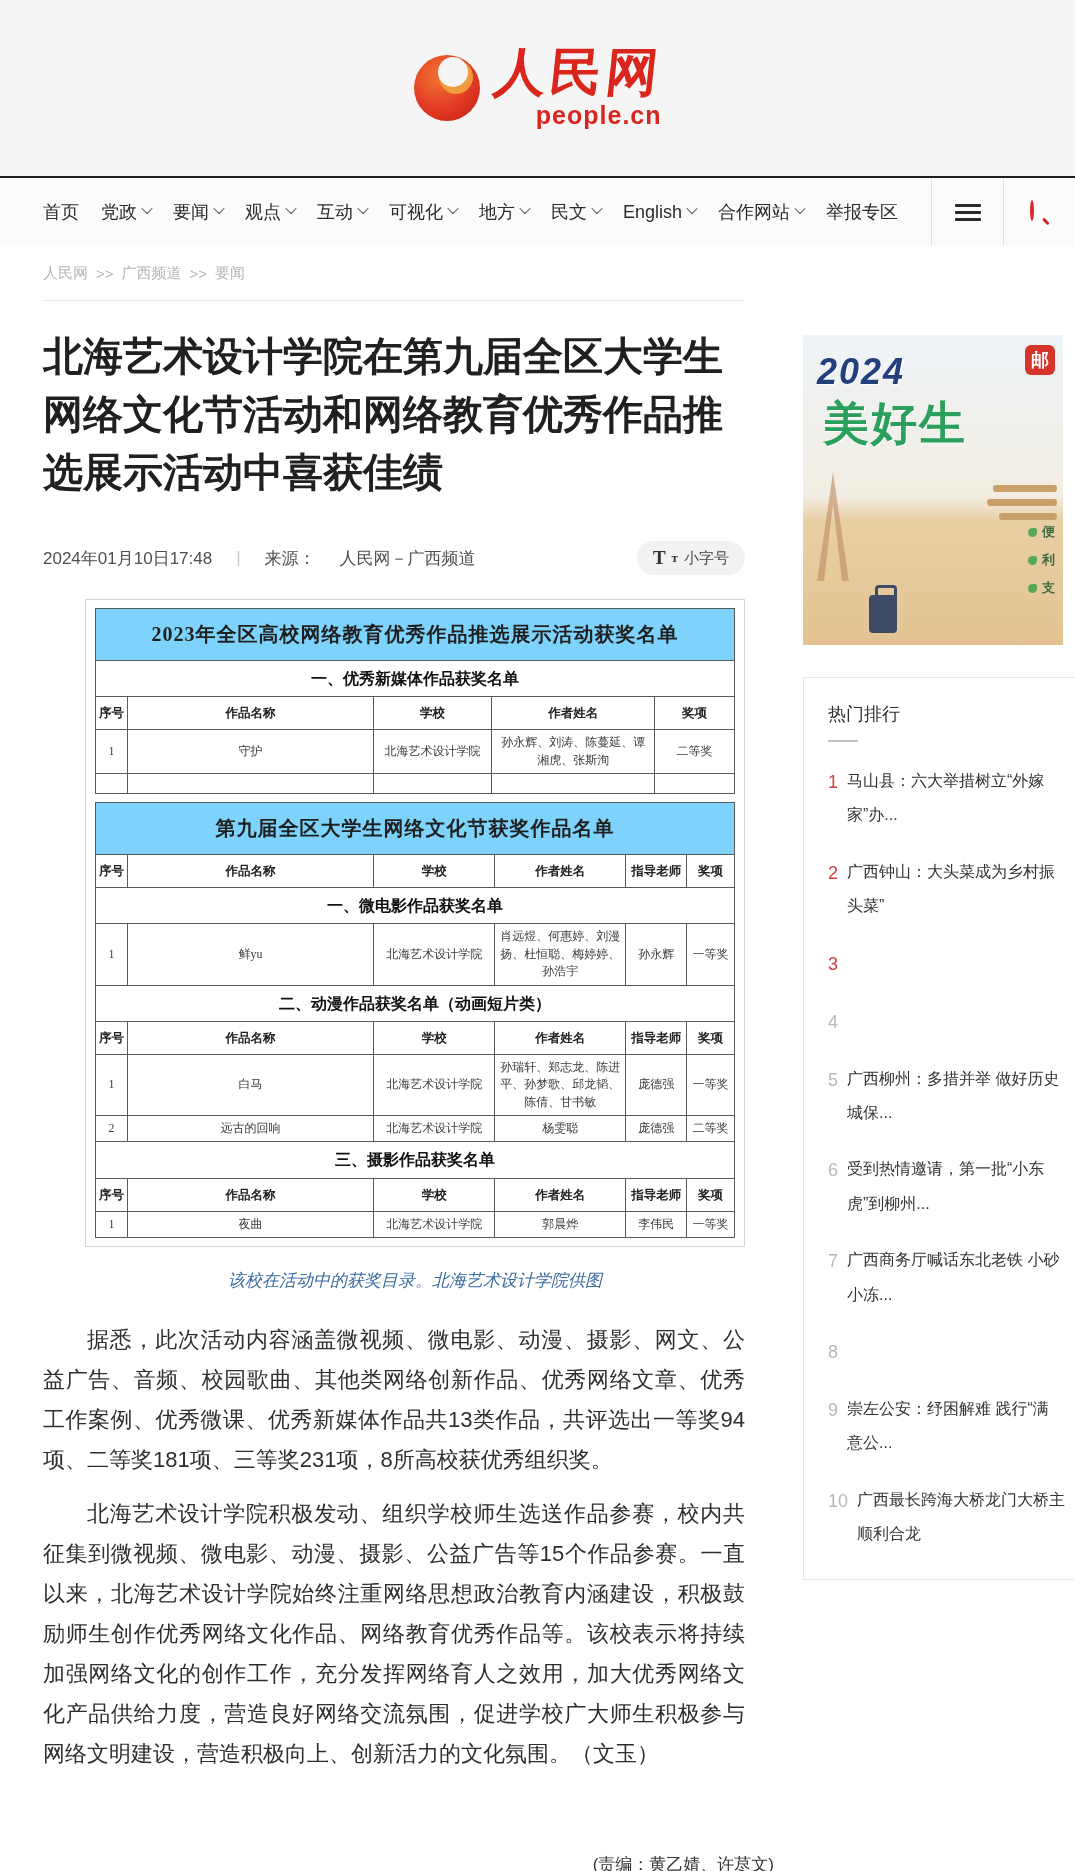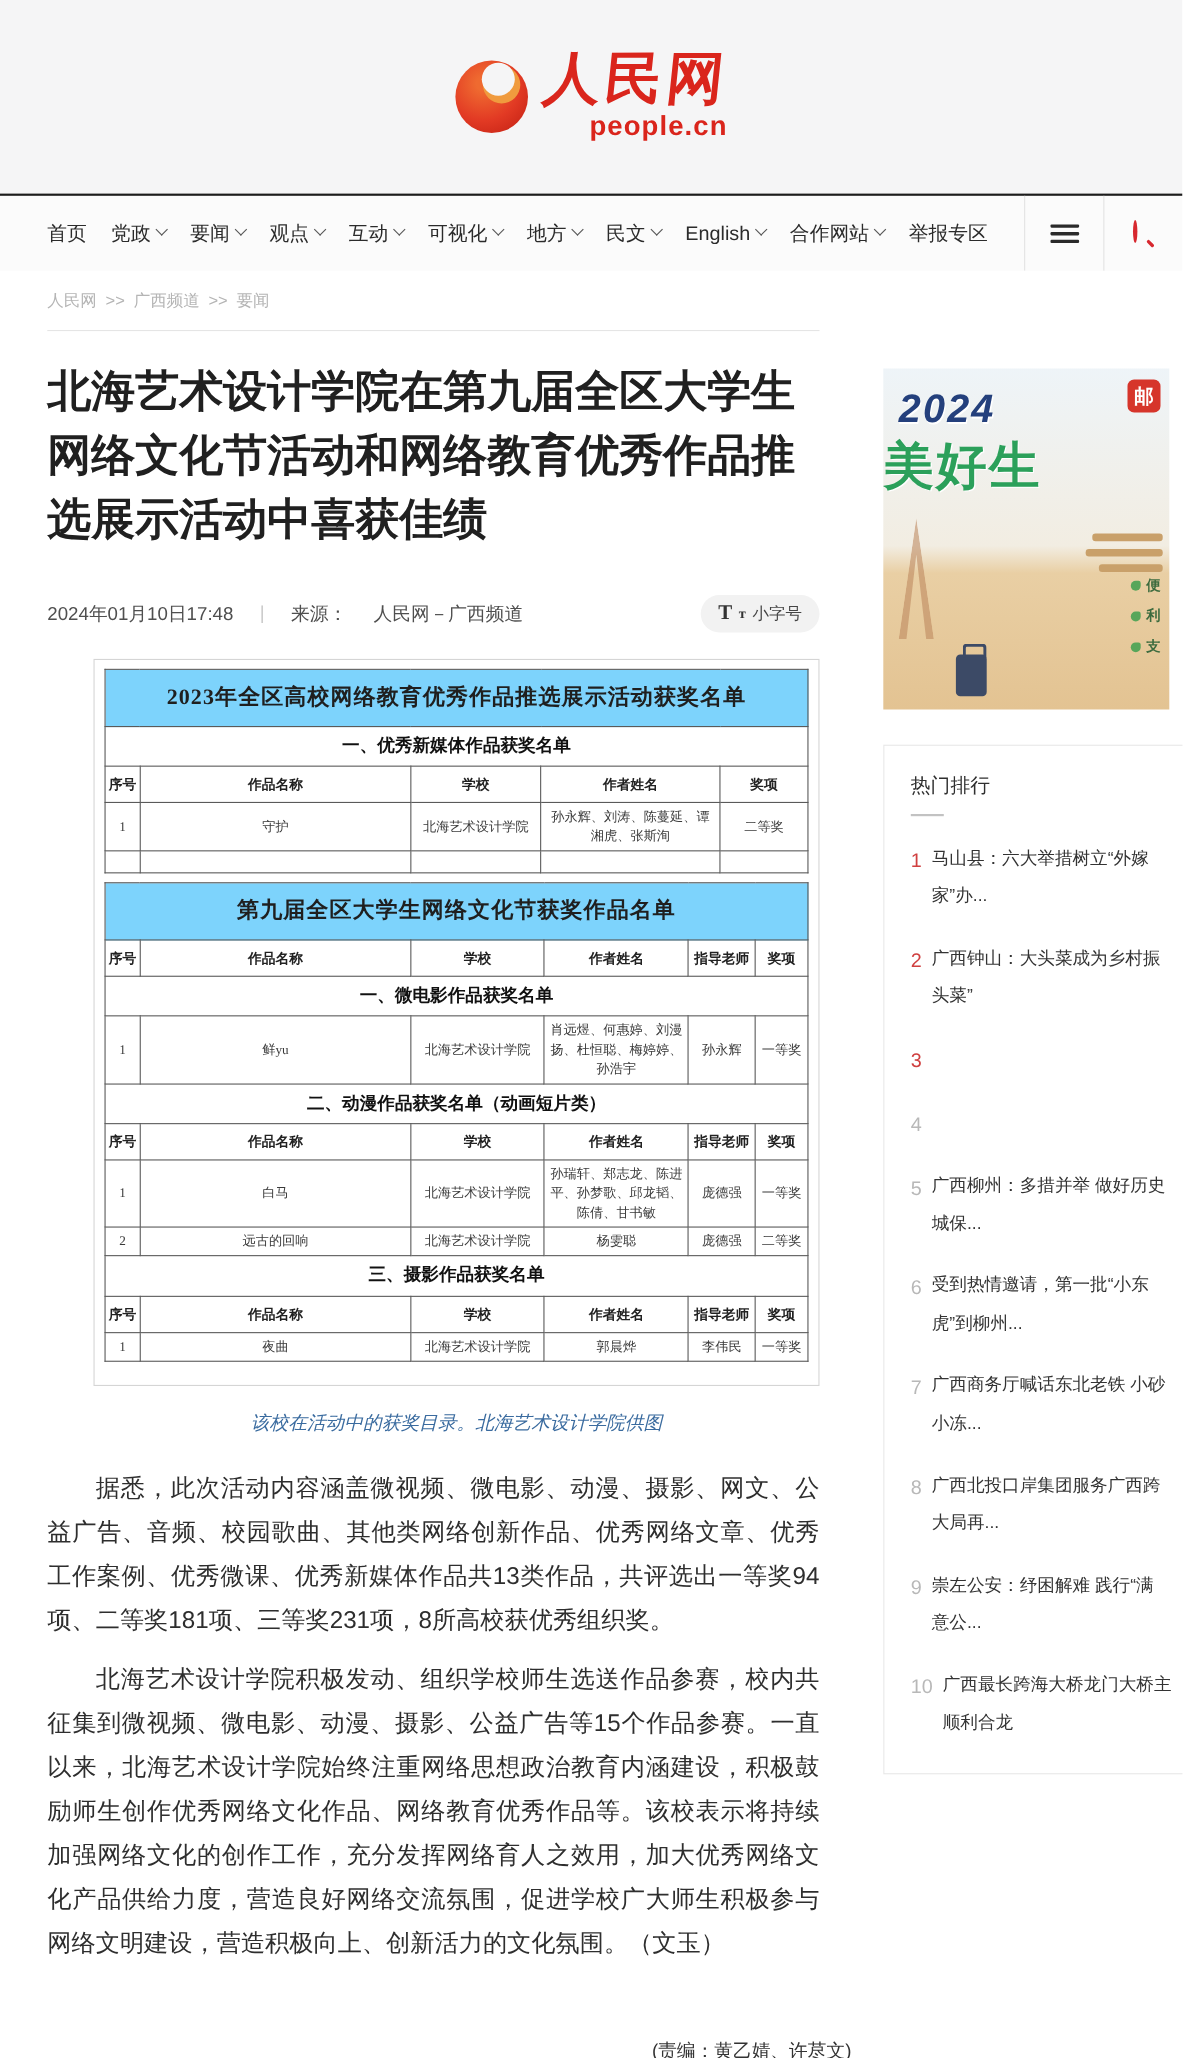--- a/index.html
+++ b/index.html
@@ -51,39 +51,39 @@
   .font-pill .t-big { font-size:19px; font-weight:bold; color:#333; font-family:"Liberation Serif", serif; }
   .font-pill .t-small { font-size:13px; font-weight:bold; color:#333; font-family:"Liberation Serif", serif; }
   .font-pill .pill-label { font-size:15px; color:#444; }
   .para { margin-top:24px; font-size:22px; line-height:1.82; text-align:justify; text-indent:2em; color:#2e2e2e; }
   .para.p2 { margin-top:28px; }
   .para.p3 { margin-top:14px; }
   
   .table-image { width:660px; margin:24px 0 0 42px; background:#fff; border:1px solid #d5d5d5; padding:8px 9px; }
   .award-table { width:100%; border-collapse:collapse; font-family:"Liberation Serif", serif;
     table-layout:fixed; margin:0 0 8px 0; }
-  .award-table:last-child { margin-bottom:13px; }
+  .award-table:last-child { margin-bottom:0; }
   .award-table td { border:1px solid #5a5a5a; text-align:center; vertical-align:middle;
     font-size:12px; color:#3a3a3a; padding:4px 4px; line-height:1.45; word-break:break-all; }
   .award-table .tbl-title { background:#7dd3fc; font-size:20px; font-weight:bold; color:#1f1f1f; padding:11px 4px; letter-spacing:1px; }
   .award-table .tbl-band { font-size:16px; font-weight:bold; color:#111; padding:6px 4px;
     font-family:"Liberation Sans", sans-serif; }
   .award-table .tbl-colhead { font-weight:bold; font-size:12.5px; padding:7px 2px; color:#222; }
   .award-table .empty-row td { height:20px; }
   .img-caption { width:660px; margin:22px 0 0 42px; text-align:center; font-size:17px;
     color:#3a6b9f; font-style:italic; font-family:Liberation Serif, serif; }
   .editor-note { position:absolute; top:1853px; left:43px; width:747px; text-align:right;
     padding-right:16px; font-size:17px; color:#333; }
   
   .sidebar { width:300px; margin-left:58px; }
   .ad-banner { position:relative; width:260px; height:310px; margin-top:35px; overflow:hidden; cursor:pointer;
     background:linear-gradient(180deg, #eef4f8 0%, #f2ede2 52%, #e9cfa4 60%, #e3c392 100%); }
   .ad-year { position:absolute; top:16px; left:14px; font-size:36px; font-weight:bold; font-style:italic;
     color:#24407c; letter-spacing:2px; text-shadow:1px 1px 0 #fff; }
-  .ad-headline { position:absolute; top:58px; left:0; font-size:46px; font-weight:bold; color:#2ba05a;
+  .ad-headline { position:absolute; top:58px; left:20px; font-size:46px; font-weight:bold; color:#2ba05a;
     letter-spacing:2px; text-shadow:1px 1px 0 #fff; }
   .ad-badge { position:absolute; top:10px; right:8px; width:30px; height:30px; background:#d6352b; color:#fff;
     border-radius:6px; display:flex; align-items:center; justify-content:center; font-size:18px; font-weight:bold; }
   .ad-lines { position:absolute; top:150px; right:6px; display:flex; flex-direction:column; gap:7px; align-items:flex-end; }
   .ad-lines i { display:block; height:7px; background:#c9a06a; border-radius:3px; }
   .ad-lines i:nth-child(1){ width:64px; } .ad-lines i:nth-child(2){ width:70px; } .ad-lines i:nth-child(3){ width:58px; }
   .ad-bullets { position:absolute; right:8px; bottom:48px; display:flex; flex-direction:column; gap:10px; }
   .ad-bullet { display:flex; align-items:center; gap:5px; font-size:13px; color:#3c6b3e; font-weight:bold; }
   .ad-bullet .leaf { width:9px; height:9px; border-radius:50% 2px 50% 50%; background:#57a65a; }
   .ad-tower { position:absolute; left:14px; bottom:64px; width:0; height:0;
@@ -410,24 +410,20 @@
           </li>
           <li class="hot-item">
             <span class="hot-rank rest">7</span>
             <span class="hot-text">
               <div>广西商务厅喊话东北老铁 小砂</div>
               <div>小冻...</div>
             </span>
           </li>
           <li class="hot-item">
             <span class="hot-rank rest">8</span>
-            <span class="hot-text">
-              <div>广西北投口岸集团服务广西跨</div>
-              <div>大局再...</div>
-            </span>
           </li>
           <li class="hot-item">
             <span class="hot-rank rest">9</span>
             <span class="hot-text">
               <div>崇左公安：纾困解难 践行“满</div>
               <div>意公...</div>
             </span>
           </li>
           <li class="hot-item">
             <span class="hot-rank rest">10</span>

